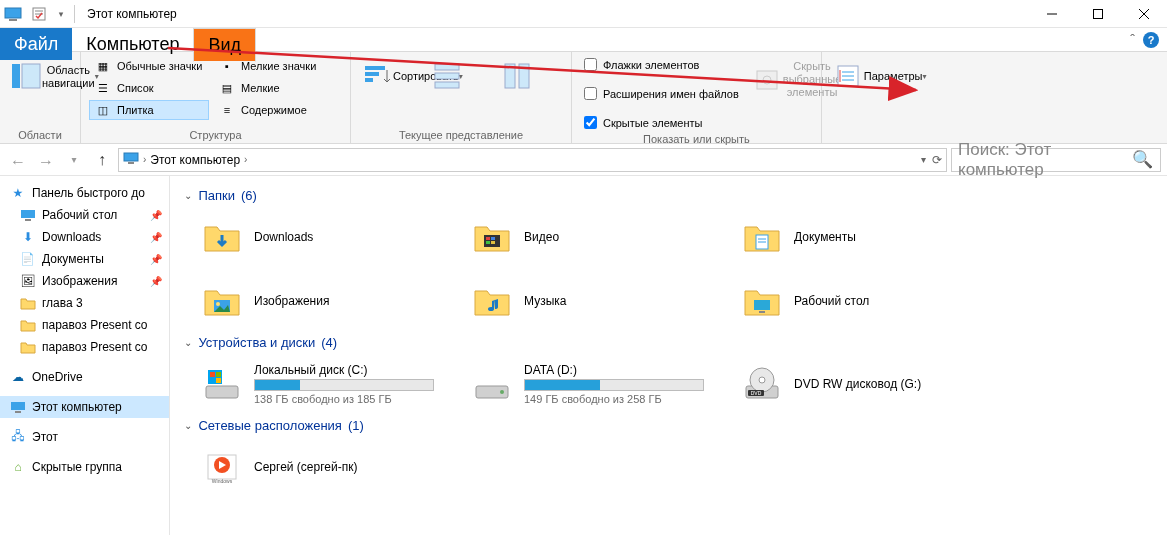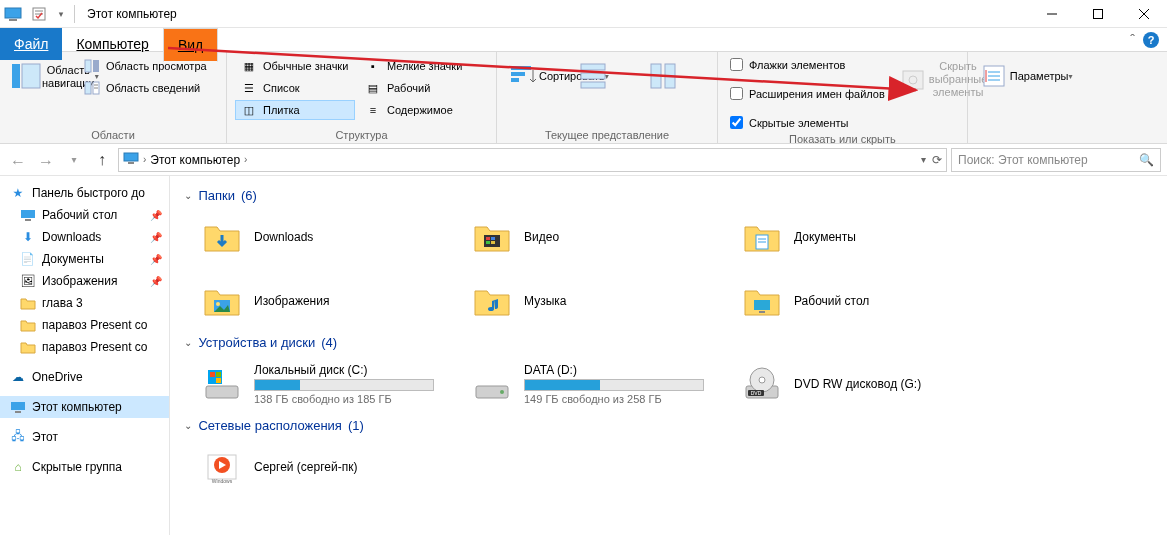--- a/index.html
+++ b/index.html
@@ -9,21 +9,21 @@
 .titlebar { height: 28px; display: flex; align-items: center; border-bottom: 1px solid #e5e5e5; }
 .qat { display: flex; align-items: center; height: 100%; padding: 0 2px; gap: 4px; }
 .qat-icon { width: 22px; height: 22px; display: flex; align-items: center; justify-content: center; }
 .qat-divider { width: 1px; height: 18px; background: #ccc; margin: 0 2px; }
 .titlebar-title { margin-left: 8px; font-size: 12px; }
 .win-controls { margin-left: auto; display: flex; }
 .win-btn { width: 46px; height: 28px; display: flex; align-items: center; justify-content: center; font-size: 14px; }
 
 
 .tabs { height: 24px; display: flex; align-items: stretch; border-bottom: 1px solid #dadada; }
-.tab { padding: 16px 14px; display: flex; align-items: center; font-size: 14px; position: relative; text-decoration: underline; }
+.tab { padding: 16px 14px; display: flex; align-items: center; font-size: 18px; position: relative; }
 .tab.file { background: #1979ca; color: #fff; }
 .tab.active { background: #f97316; border: 1px solid #dadada; border-bottom: 1px solid #f5f5f5; margin-bottom: -1px; }
 .tabs-right { margin-left: auto; display: flex; align-items: center; padding-right: 8px; gap: 8px; }
 .help-icon { width: 16px; height: 16px; border-radius: 50%; background: #1979ca; color: #fff; display: flex; align-items: center; justify-content: center; font-size: 11px; font-weight: bold; }
 .expand-ribbon { font-size: 14px; color: #666; }
 
 
 .ribbon { height: 92px; background: #f5f5f5; border-bottom: 1px solid #dadada; display: flex; }
 .ribbon-group { border-right: 1px solid #dadada; padding: 4px 8px 2px 8px; display: flex; flex-direction: column; }
 .ribbon-group-body { flex: 1; display: flex; align-items: flex-start; gap: 6px; }
@@ -40,21 +40,21 @@
 
 
 .addressbar-row { height: 32px; display: flex; align-items: center; padding: 4px 6px; gap: 4px; border-bottom: 1px solid #e5e5e5; }
 .nav-btn { width: 24px; height: 24px; display: flex; align-items: center; justify-content: center; color: #999; font-size: 16px; }
 .nav-btn.enabled { color: #333; }
 .address-box { flex: 1; height: 24px; border: 1px solid #ccc; display: flex; align-items: center; padding: 0 4px; position: relative; }
 .address-box .pc-icon { width: 16px; height: 16px; margin-right: 4px; }
 .address-box .crumb { padding: 0 4px; font-size: 12px; }
 .address-box .chev { color: #666; font-size: 10px; }
 .address-box .addr-right { margin-left: auto; display: flex; align-items: center; gap: 6px; }
-.search-box { width: 210px; height: 24px; border: 1px solid #ccc; display: flex; align-items: center; padding: 0 6px; color: #888; font-size: 12px; }
+.search-box { width: 210px; height: 24px; border: 1px solid #ccc; display: flex; align-items: center; padding: 0 6px; color: #888; font-size: 17px; }
 .search-box .mag { margin-left: auto; color: #888; }
 
 
 .main { display: flex; height: calc(535px - 28px - 24px - 92px - 32px); }
 .sidebar { width: 170px; border-right: 1px solid #e5e5e5; overflow: hidden; padding-top: 6px; }
 .side-item { display: flex; align-items: center; gap: 6px; padding: 3px 6px 3px 20px; font-size: 12px; white-space: nowrap; overflow: hidden; text-overflow: ellipsis; }
 .side-item.root { padding-left: 10px; }
 .side-item.selected { background: #cce8ff; }
 .side-item .pin { margin-left: auto; color: #888; font-size: 10px; }
 .side-icon { width: 16px; height: 16px; flex-shrink: 0; display: flex; align-items: center; justify-content: center; }
@@ -137,42 +137,20 @@
   <div class="ribbon-group">
     <div class="ribbon-group-body">
       <div class="big-btn">
         <div class="big-icon"><svg width="32" height="32" viewBox="0 0 32 32">
               <rect x="2" y="4" width="8" height="24" fill="#3ba2e8"></rect>
               <rect x="12" y="4" width="18" height="24" fill="#cde8f9" stroke="#9ac"></rect>
             </svg></div>
         <span>Область навигации</span>
         <span style="font-size:8px;color:#666">▾</span>
       </div>
-      <div class="small-btns">
-        <div class="small-btn">
-          <div class="small-icon">
-              <svg width="16" height="16">
-                <rect x="1" y="2" width="6" height="12" fill="#cde8f9" stroke="#9ac"></rect>
-                <rect x="9" y="2" width="6" height="12" fill="#9ac"></rect>
-              </svg>
-            </div>
-          <span>Область просмотра</span>
-        </div>
-        <div class="small-btn">
-          <div class="small-icon">
-              <svg width="16" height="16">
-                <rect x="1" y="2" width="6" height="12" fill="#cde8f9" stroke="#9ac"></rect>
-                <rect x="9" y="2" width="6" height="12" fill="#fff" stroke="#9ac"></rect>
-                <line x1="10" y1="5" x2="14" y2="5" stroke="#888"></line>
-                <line x1="10" y1="8" x2="14" y2="8" stroke="#888"></line>
-              </svg>
-            </div>
-          <span>Область сведений</span>
-        </div>
-      </div>
     </div>
     <div class="ribbon-group-label">Области</div>
   </div>
 
   <div class="ribbon-group" style="width:270px">
     <div class="ribbon-group-body" style="flex-direction:column;gap:2px;width:100%">
       <div style="display:flex;gap:4px">
         <div class="small-btn" style="min-width:120px">
             <div class="small-icon">▦</div>
             <span>Обычные значки</span>
@@ -182,21 +160,21 @@
             <span>Мелкие значки</span>
           </div>
       </div>
       <div style="display:flex;gap:4px">
         <div class="small-btn" style="min-width:120px">
             <div class="small-icon">☰</div>
             <span>Список</span>
           </div>
         <div class="small-btn" style="min-width:110px">
             <div class="small-icon">▤</div>
-            <span>Рабочий</span>
+            <span>Мелкие</span>
           </div>
       </div>
       <div style="display:flex;gap:4px">
         <div class="small-btn selected" style="min-width:120px">
             <div class="small-icon">◫</div>
             <span>Плитка</span>
           </div>
         <div class="small-btn" style="min-width:110px">
             <div class="small-icon">≡</div>
             <span>Содержимое</span>

